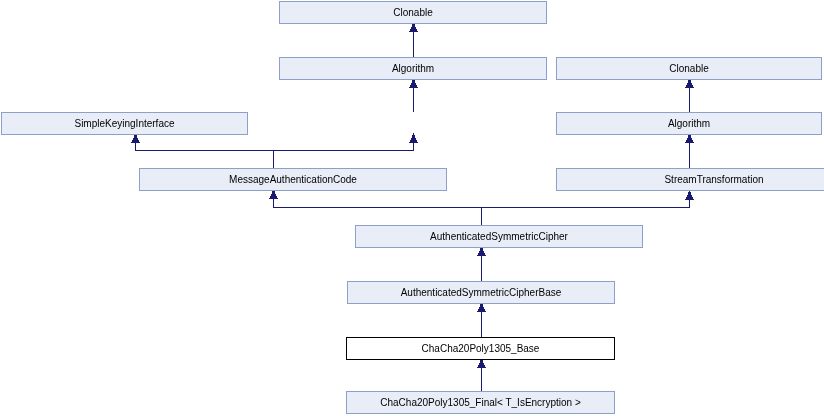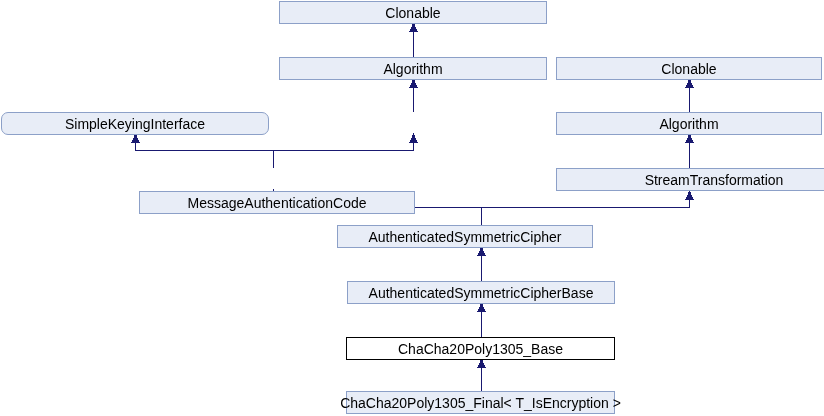--- a/index.html
+++ b/index.html
@@ -15,21 +15,21 @@
   .edges polygon{fill:#191970;stroke:#191970;}
   .node{
     position:absolute;
     height:23px;
     box-sizing:border-box;
     background:#E8EDF7;
     border:1px solid #8CA0C8;
     display:flex;
     align-items:center;
     justify-content:center;
-    font-size:14px;
+    font-size:10px;
     line-height:1;
     color:#000000;
     white-space:nowrap;
     cursor:pointer;
   }
   .node.current{
     background:#FFFFFF;
     border:1px solid #000000;
     cursor:default;
   }
@@ -79,30 +79,30 @@
       <polygon points="481.5,359.5 478,367 485,367"></polygon>
     </g>
   </svg>
 
   <div class="node" style="left:279px;top:1px;width:268px;">Clonable</div>
 
   <div class="node" style="left:279px;top:57px;width:268px;">Algorithm</div>
 
   <div class="node" style="left:556px;top:57px;width:266px;">Clonable</div>
 
-  <div class="node" style="left:1px;top:112px;width:268px;border-radius:7px;">SimpleKeyingInterface</div>
+  <div class="node" style="left:1px;top:112px;width:247px;">SimpleKeyingInterface</div>
 
 
   <div class="node" style="left:556px;top:112px;width:266px;">Algorithm</div>
 
-  <div class="node" style="left:139px;top:168px;width:276px;margin-top:23px;">MessageAuthenticationCode</div>
+  <div class="node" style="left:139px;top:168px;width:308px;">MessageAuthenticationCode</div>
 
   <div class="node" style="left:556px;top:168px;width:316px;">StreamTransformation</div>
 
-  <div class="node" style="left:337px;top:225px;width:256px;">AuthenticatedSymmetricCipher</div>
+  <div class="node" style="left:355px;top:225px;width:288px;">AuthenticatedSymmetricCipher</div>
 
   <div class="node" style="left:347px;top:281px;width:268px;text-align:center;">AuthenticatedSymmetricCipherBase</div>
 
   <div class="node current" style="left:346px;top:337px;width:269px;">ChaCha20Poly1305_Base</div>
 
   <div class="node" style="left:346px;top:391px;width:269px;">ChaCha20Poly1305_Final&lt; T_IsEncryption &gt;</div>
 
 </div>
 
 </body></html>

